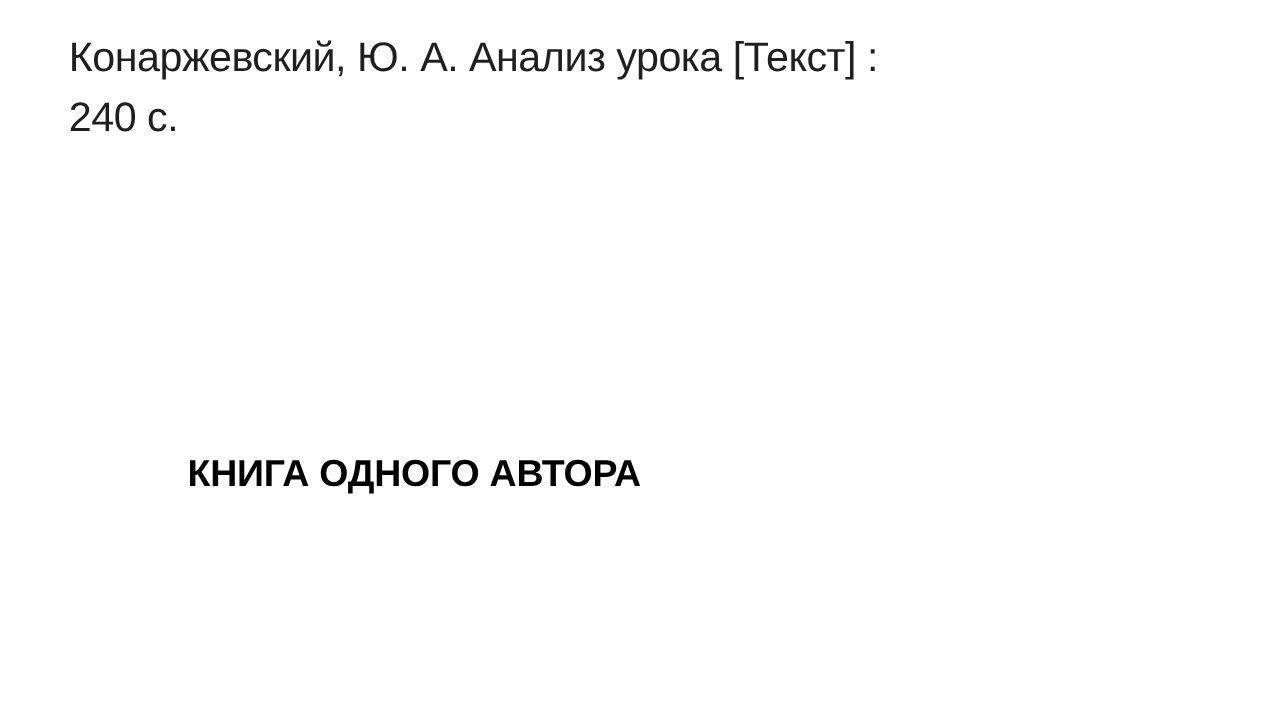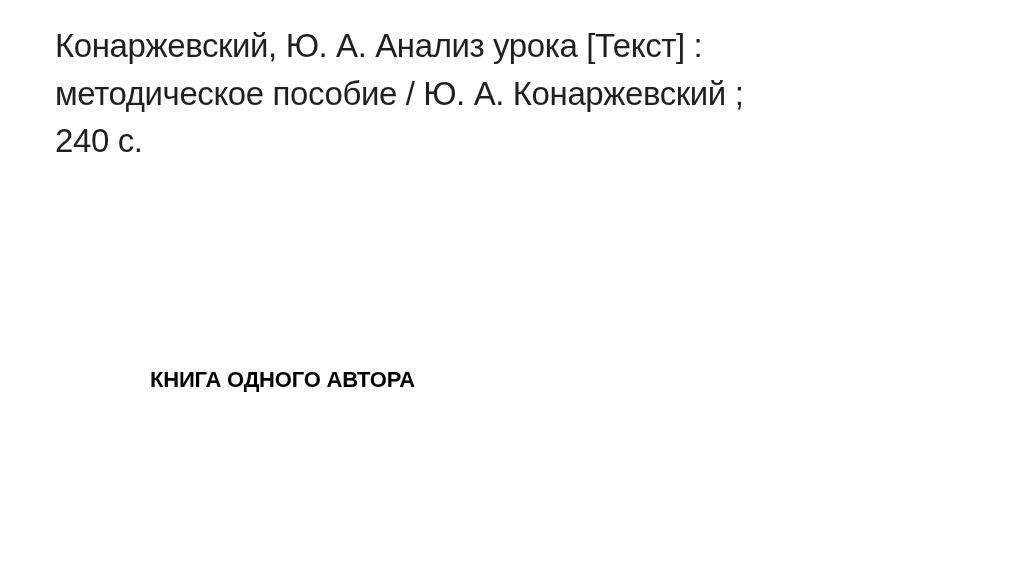--- a/index.html
+++ b/index.html
@@ -34,31 +34,30 @@
     letter-spacing: -0.4px;
     white-space: nowrap;
   }
   .citation .cit-line {
     display: block;
   }
   .heading {
     position: absolute;
     left: 150px;
     top: 364px;
-    font-size: 22px;
+    font-size: 30px;
     line-height: 32px;
     font-weight: 700;
     color: #000000;
     letter-spacing: -0.2px;
     white-space: nowrap;
   }
 </style>
 </head>
 <body>
 
 <div class="slide">
   <div class="citation">
     <span class="cit-line">Конаржевский, Ю. А. Анализ урока [Текст] :</span>
-    <span class="cit-line">методическое пособие / Ю. А. Конаржевский ;</span>
     <span class="cit-line">240 с.</span>
   </div>
   <div class="heading">КНИГА ОДНОГО АВТОРА</div>
 </div>
 
 </body></html>

